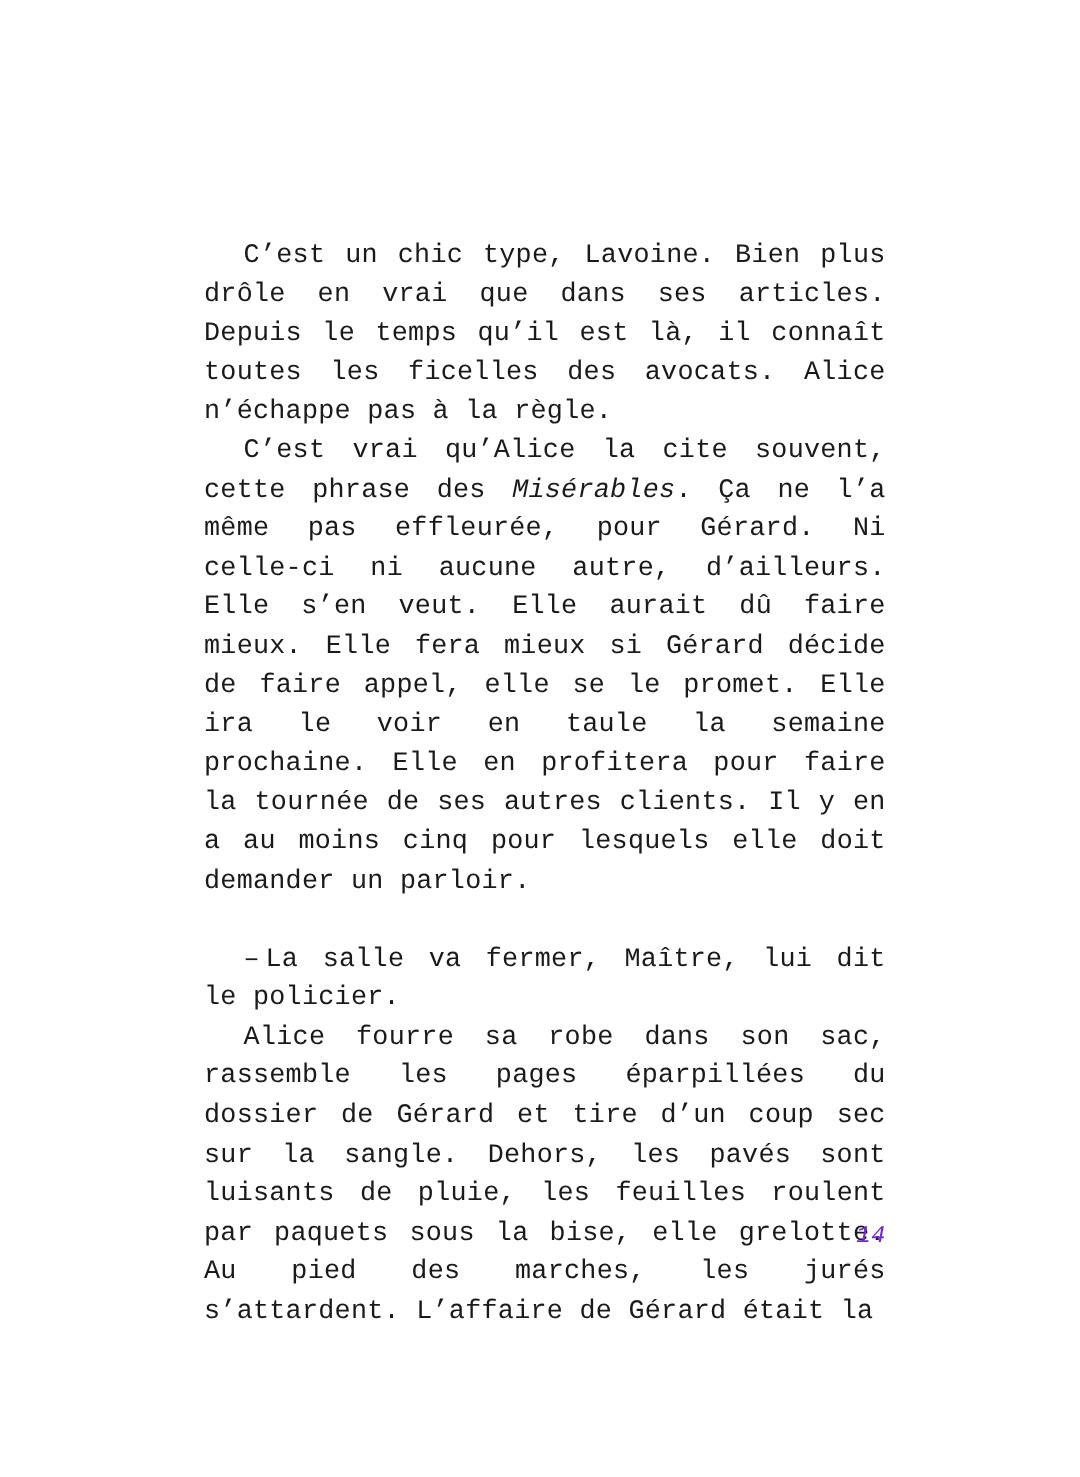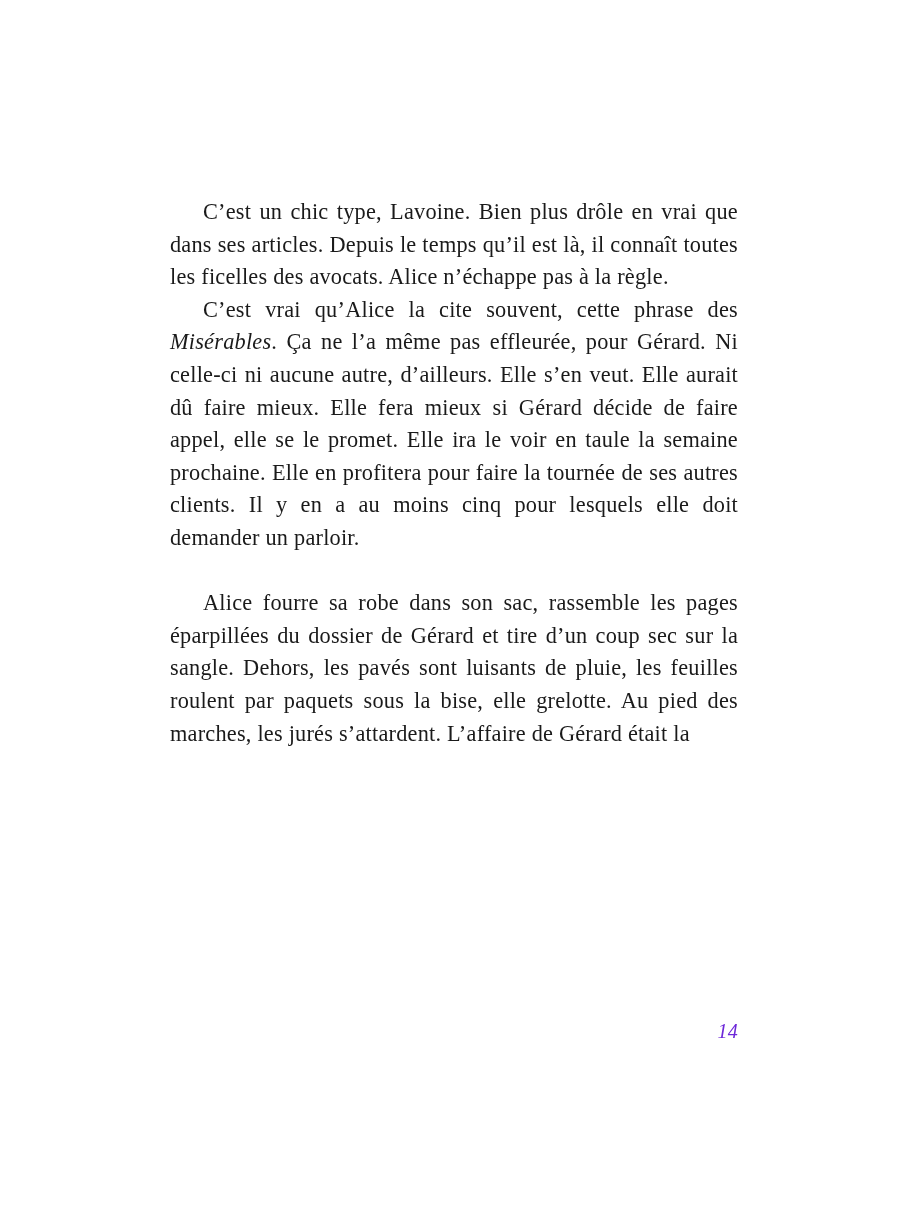--- a/index.html
+++ b/index.html
@@ -12,20 +12,21 @@
     background: #ffffff;
     font-family: "Liberation Serif", "DejaVu Serif", serif;
     color: #1a1a1a;
     overflow: hidden;
   }
   .page {
     position: relative;
     width: 900px;
     height: 1231px;
     background: #ffffff;
+    font-family: Liberation Mono, monospace;
   }
   .text-block {
     position: absolute;
     left: 170px;
     top: 196px;
     width: 568px;
   }
   .para {
     margin: 0;
     text-indent: 33px;
@@ -72,20 +73,21 @@
 
   <div class="text-block">
 
     <p class="para nostretch">C’est un chic type, Lavoine. Bien plus drôle en vrai que dans ses articles. Depuis le temps qu’il est là, il connaît toutes les ficelles des avocats. Alice n’échappe pas à la règle.</p>
 
 
     <p class="para nostretch"><span>C’est vrai qu’Alice la cite souvent, cette phrase des </span><span class="italic">Misérables</span><span>. Ça ne l’a même pas effleurée, pour Gérard. Ni celle-ci ni aucune autre, d’ailleurs. Elle s’en veut. Elle aurait dû faire mieux. Elle fera mieux si Gérard décide de faire appel, elle se le promet. Elle ira le voir en taule la semaine prochaine. Elle en profitera pour faire la tournée de ses autres clients. Il y en a au moins cinq pour lesquels elle doit demander un parloir.</span></p>
 
     <div class="block-gap"></div>
 
+    <p class="para nostretch">– La salle va fermer, Maître, lui dit le policier.</p>
 
     <p class="para nostretch">Alice fourre sa robe dans son sac, rassemble les pages éparpillées du dossier de Gérard et tire d’un coup sec sur la sangle. Dehors, les pavés sont luisants de pluie, les feuilles roulent par paquets sous la bise, elle grelotte. Au pied des marches, les jurés s’attardent. L’affaire de Gérard était la</p>
 
   </div>
 
   <div class="folio">14</div>
 
 </div>
 
 </body></html>

